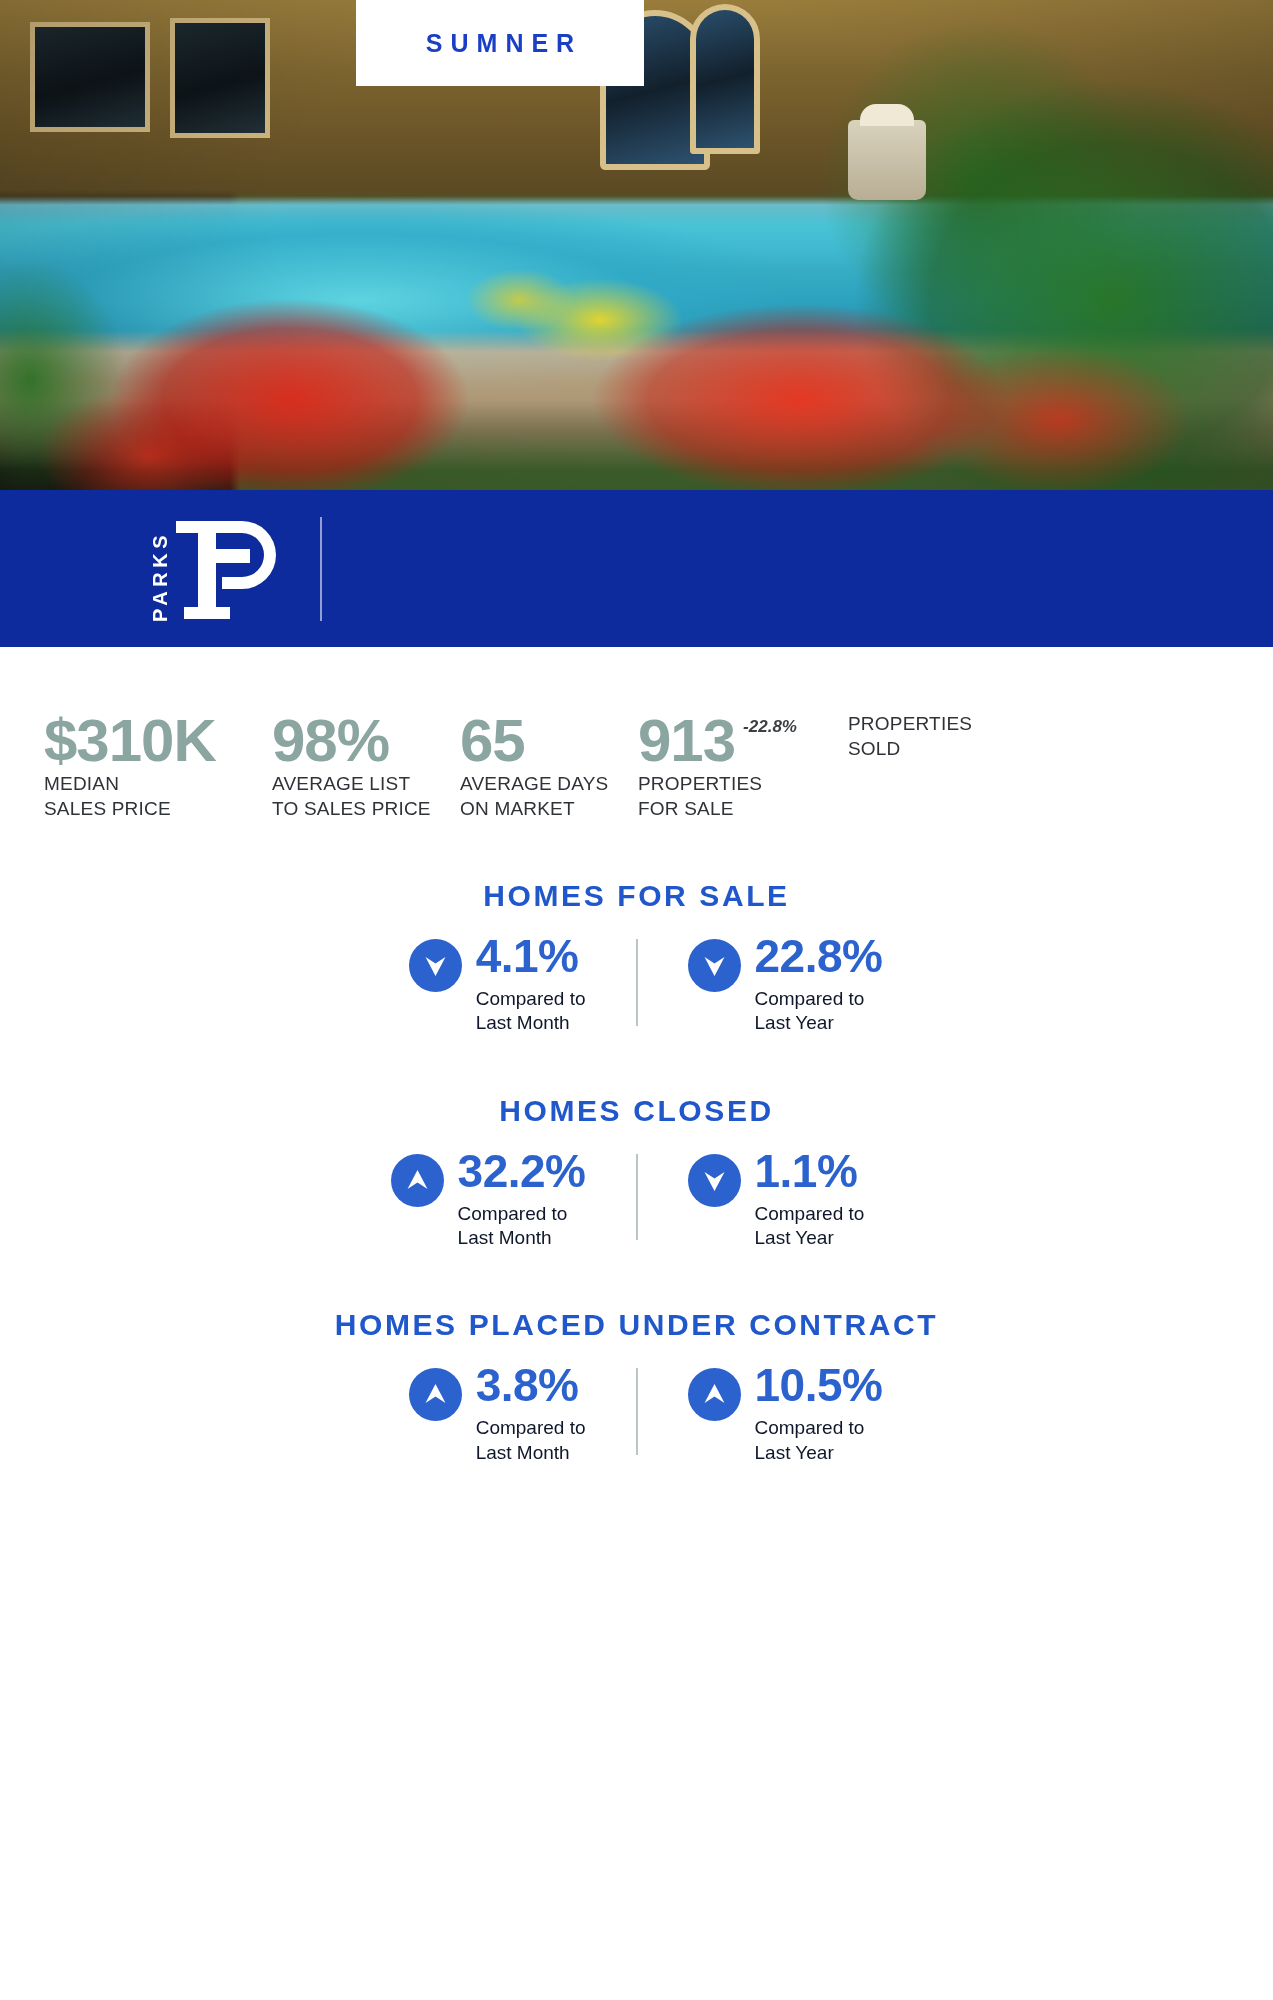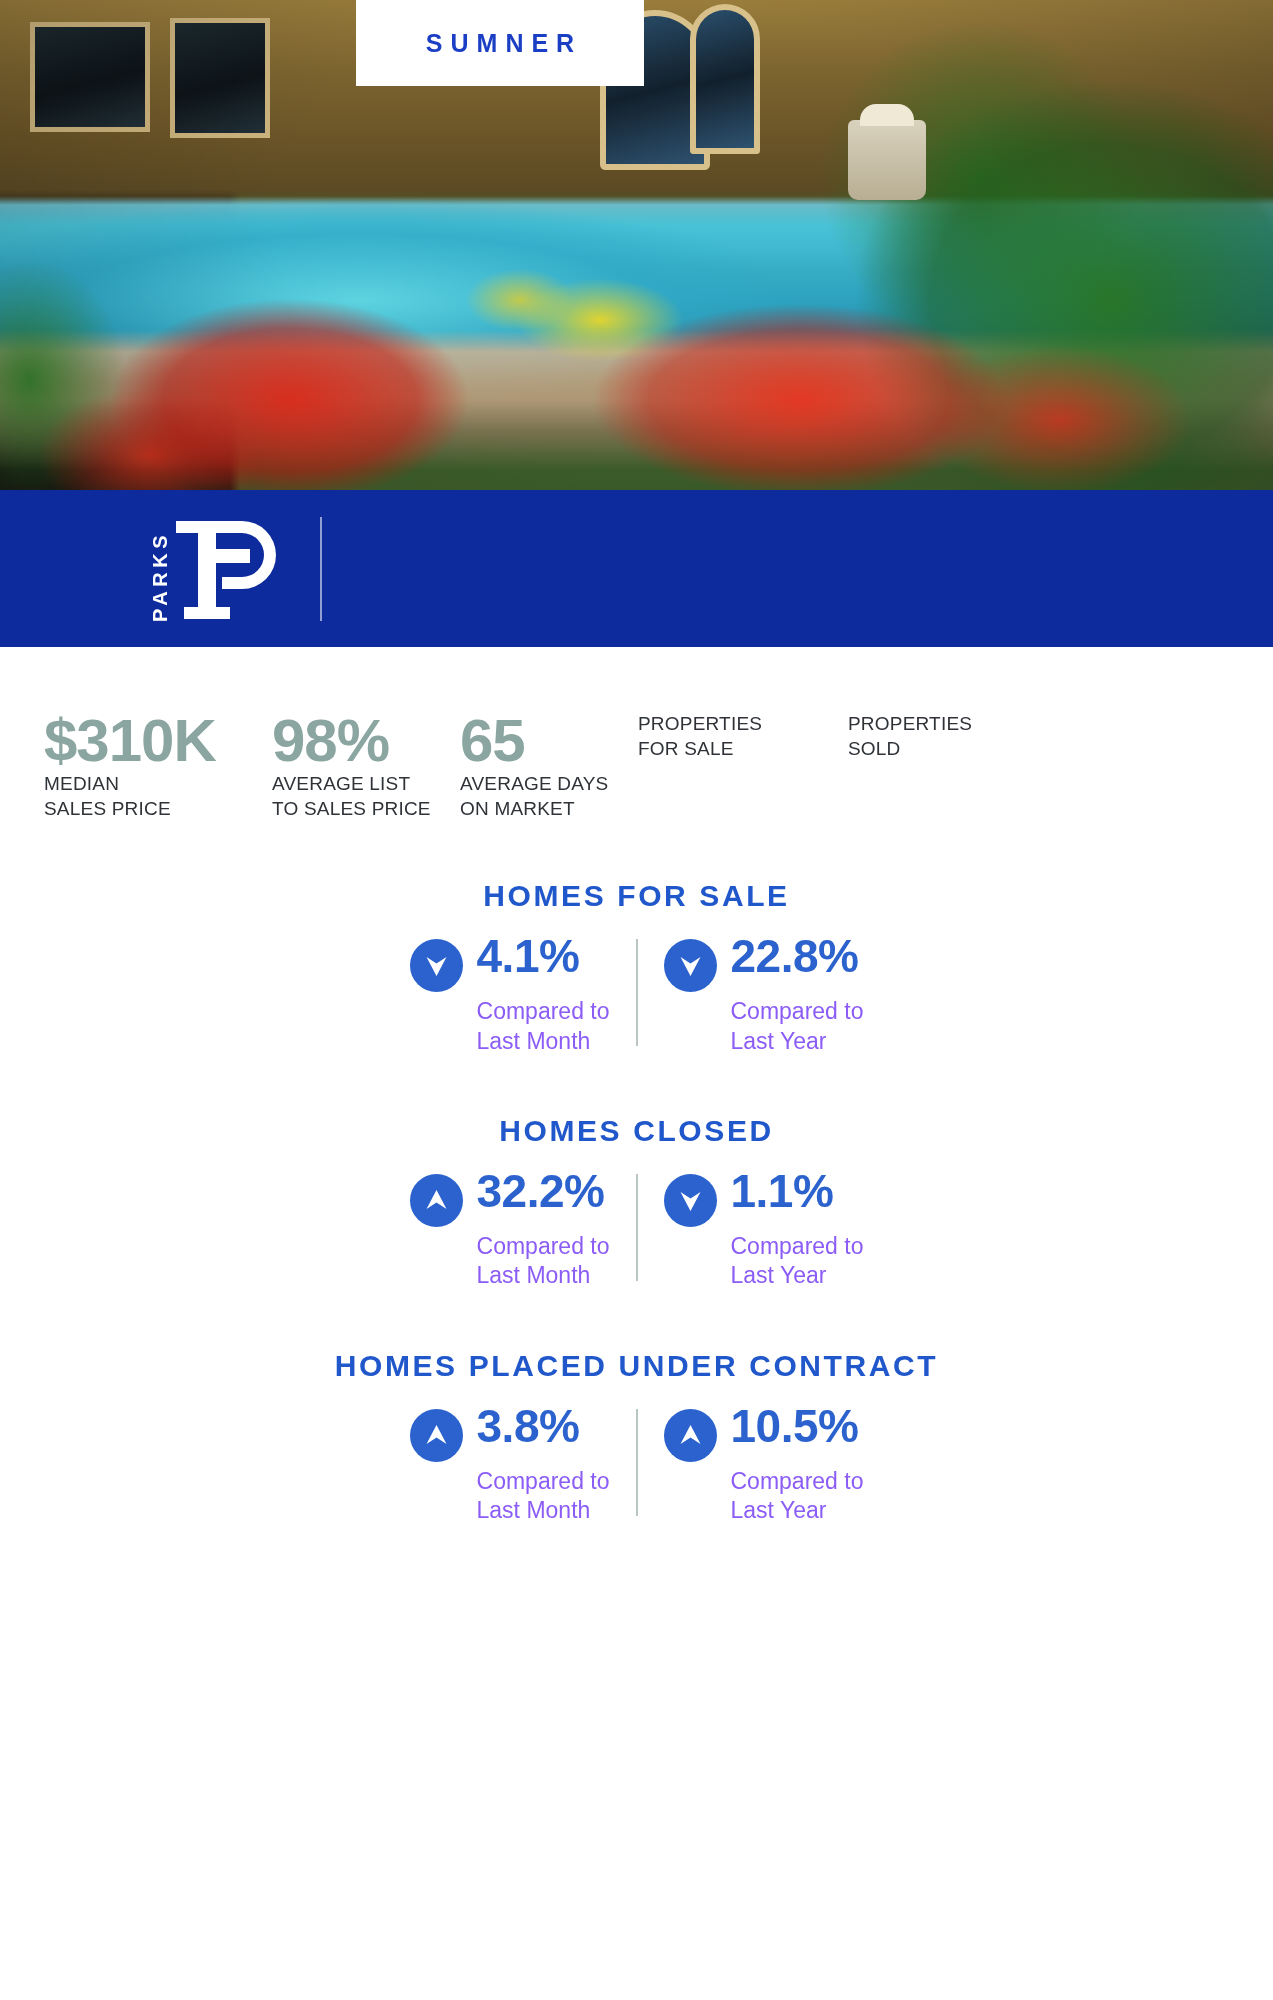--- a/index.html
+++ b/index.html
@@ -194,20 +194,21 @@
     font-size: 30px;
     font-weight: bold;
     letter-spacing: 2.6px;
     color: #2057cb;
   }
   .section-row {
     display: flex;
     justify-content: center;
     align-items: flex-end;
     margin-top: 20px;
+    gap: 24px;
   }
   .cmp {
     display: flex;
     align-items: flex-start;
     width: 253px;
   }
   .cmp.left { justify-content: flex-end; padding-right: 26px; }
   .cmp.right { justify-content: flex-start; padding-left: 26px; }
   .cmp-divider { width: 2px; background: #b9c6c4; align-self: stretch; margin: 6px 0 10px; }
   .cmp-icon {
@@ -221,23 +222,23 @@
   .cmp-icon svg { display: block; }
   .cmp-txt { display: flex; flex-direction: column; }
   .cmp-pct {
     font-size: 46px;
     font-weight: bold;
     color: #2b62ce;
     line-height: 1;
     letter-spacing: -.5px;
   }
   .cmp-note {
-    margin-top: 18px;
-    font-size: 23px;
-    color: #8b5cf6;
+    margin-top: 8px;
+    font-size: 19px;
+    color: #0f172a;
     line-height: 1.28;
   }
   .bottom-pad { height: 70px; }
 </style>
 </head>
 <body>
 
 <div class="page">
 
   <div class="hero">
@@ -298,20 +299,24 @@
       <div class="kpi-valrow">
         <span class="kpi-value">65</span>
         <span class="kpi-delta"></span>
       </div>
       <div class="kpi-label">
         <span>AVERAGE DAYS</span><br>
         <span>ON MARKET</span>
       </div>
     </div>
     <div class="kpi">
+      <div class="kpi-valrow">
+        <span class="kpi-value">913</span>
+        <span class="kpi-delta">-22.8%</span>
+      </div>
       <div class="kpi-label">
         <span>PROPERTIES</span><br>
         <span>FOR SALE</span>
       </div>
     </div>
     <div class="kpi">
       <div class="kpi-label">
         <span>PROPERTIES</span><br>
         <span>SOLD</span>
       </div>

